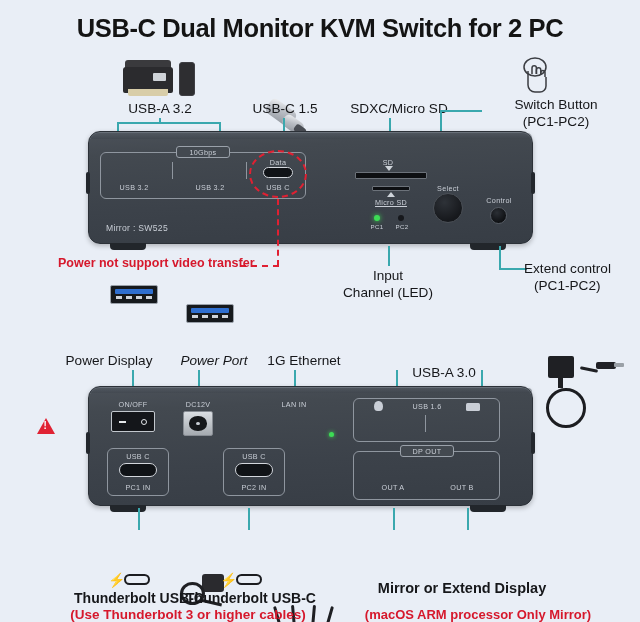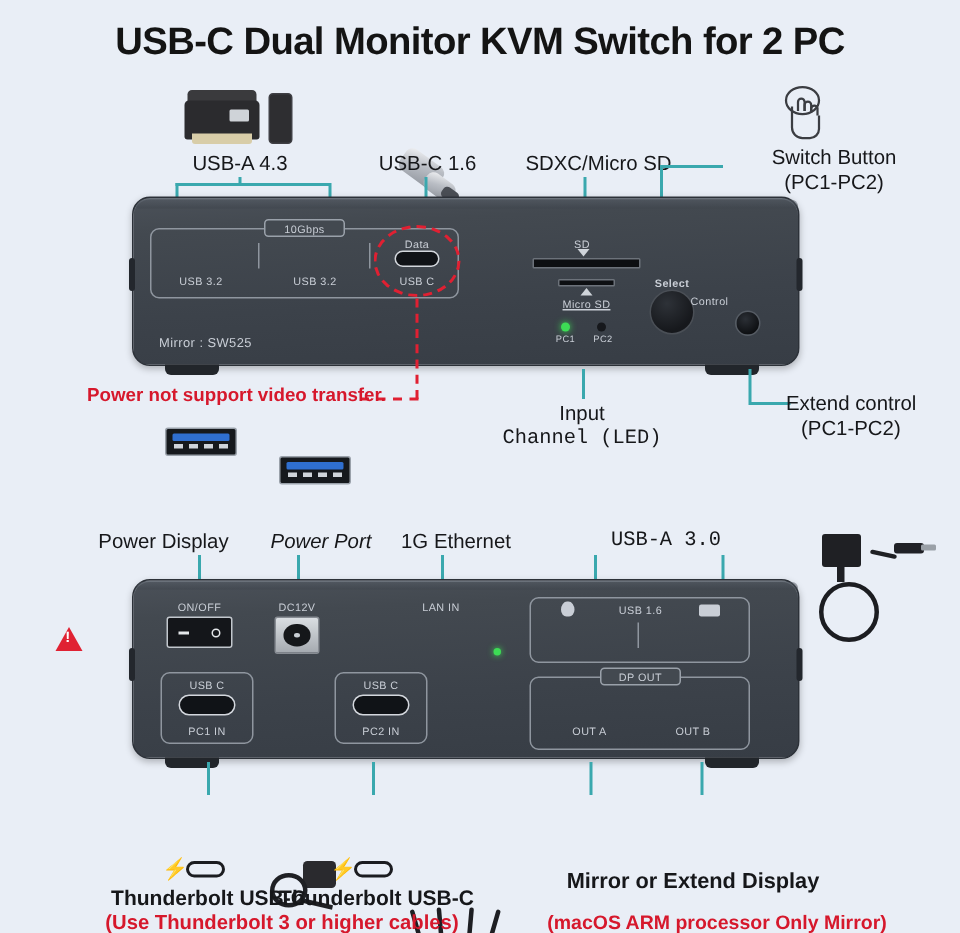--- a/index.html
+++ b/index.html
@@ -175,28 +175,28 @@
 
 <div class="abs" id="title">USB-C Dual Monitor KVM Switch for 2 PC</div>
 
 <div class="abs icon-art" style="left:123px; top:58px; width:72px; height:42px;">
   <div class="abs printer-top" style="left:2px;  top:2px;  width:46px; height:9px;"></div>
   <div class="abs printer-body" style="left:0px;  top:9px;  width:50px; height:26px;"></div>
   <div class="abs printer-scr" style="left:30px; top:15px; width:13px; height:8px;"></div>
   <div class="abs printer-tray" style="left:5px;  top:31px; width:40px; height:7px;"></div>
   <div class="abs hdd-body" style="left:56px; top:4px;  width:16px; height:34px;"></div>
 </div>
-<div class="abs cap" style="left:108px; top:101px; width:104px;">USB-A 4.3</div>
+<div class="abs cap" style="left:108px; top:101px; width:104px;">USB-A 3.2</div>
 
 <div class="abs icon-art" style="left:262px; top:58px; width:50px; height:42px;">
   <div class="abs flash-metal" style="left:4px; top:4px; width:30px; height:17px; transform:rotate(36deg);"></div>
   <div class="abs flash-metal" style="left:20px; top:18px; width:22px; height:13px; transform:rotate(36deg);"></div>
   <div class="abs" style="left:32px; top:26px; width:12px; height:8px; background:#4a4e55; border-radius:3px; transform:rotate(36deg);"></div>
 </div>
-<div class="abs cap" style="left:232px; top:101px; width:106px;">USB-C 1.6</div>
+<div class="abs cap" style="left:232px; top:101px; width:106px;">USB-C 1.5</div>
 
 <div class="abs icon-art" style="left:367px; top:60px; width:58px; height:40px;">
   <div class="abs sd-card" style="left:0px;  top:0px;  width:26px; height:38px;"></div>
   <div class="abs" style="left:14px; top:2px; width:12px; height:14px; background:#2b2b2e;"></div>
   <div class="abs msd-card" style="left:28px; top:13px; width:28px; height:22px; transform:rotate(-8deg);"></div>
 </div>
 <div class="abs cap" style="left:340px; top:101px; width:118px;">SDXC/Micro SD</div>
 
 <div class="abs" style="left:516px; top:55px; width:38px; height:44px;">
   <svg width="38" height="44" viewBox="0 0 38 44">
@@ -262,36 +262,36 @@
 
 <div class="abs" style="left:372px; top:186px; width:38px; height:5px; background:#0d0f12; border-radius:1px; border:1px solid #6c727a;"></div>
 <div class="abs" style="left:387px; top:192px; width:0;height:0;border-left:4px solid transparent;border-right:4px solid transparent;border-bottom:5px solid #cfd4da;"></div>
 <div class="abs silk" style="left:366px; top:198px; width:50px;text-decoration:underline;">Micro SD</div>
 
 <div class="abs led" style="left:374px; top:215px; width:6px; height:6px; background:#3ddc55; box-shadow:0 0 5px #3ddc55;"></div>
 <div class="abs silk sm" style="left:363px; top:223px; width:28px;">PC1</div>
 <div class="abs led" style="left:398px; top:215px; width:6px; height:6px; background:#16181c;"></div>
 <div class="abs silk sm" style="left:388px; top:223px; width:28px;">PC2</div>
 
-<div class="abs silk" style="left:424px; top:184px; width:48px;font-weight:bold;">Select</div>
+<div class="abs silk" style="left:424px; top:184px; width:48px;">Select</div>
 <div class="abs select-btn" style="left:433px; top:193px; width:30px; height:30px;"></div>
 
-<div class="abs silk" style="left:448px; top:196px; width:50px;">Control</div>
+<div class="abs silk" style="left:474px; top:196px; width:50px;">Control</div>
 <div class="abs ctrl-jack" style="left:490px; top:207px; width:17px; height:17px;"></div>
 
 <div class="abs silk lg" style="left:106px; top:223px; width:120px; text-align:left;">Mirror : SW525</div>
 
 <div class="abs red-dash-v" style="left:277px; top:199px; height:67px;"></div>
 <div class="abs red-dash-h" style="left:240px; top:265px; width:39px;"></div>
 <div class="abs warn-tri" style="left:37px; top:256px;"></div>
 <div class="abs cap red" style="left:58px; top:256px; width:190px; text-align:left; font-size:12.5px;">Power not support video transfer.</div>
 
 <div class="abs tline vline" style="left:388px; top:246px; height:20px;"></div>
 <div class="abs cap" style="left:338px; top:268px; width:100px;">Input</div>
-<div class="abs cap" style="left:328px; top:285px; width:120px;font-family:Liberation Mono, monospace;">Channel (LED)</div>
+<div class="abs cap" style="left:328px; top:285px; width:120px;">Channel (LED)</div>
 
 <div class="abs tline vline" style="left:499px; top:246px; height:22px;"></div>
 <div class="abs tline hline" style="left:499px; top:268px; width:28px;"></div>
 <div class="abs cap" style="left:524px; top:261px; width:120px; text-align:left;">Extend control</div>
 <div class="abs cap" style="left:534px; top:278px; width:110px; text-align:left;">(PC1-PC2)</div>
 
 <div class="abs icon-art" style="left:540px; top:178px; width:86px; height:78px;">
   <div class="abs ext-brick" style="left:8px;  top:0px;  width:26px; height:22px;"></div>
   <div class="abs" style="left:18px; top:20px; width:5px; height:12px; background:#1f2024;"></div>
   <div class="abs ext-loop" style="left:6px;  top:32px; width:40px; height:40px;"></div>
@@ -311,21 +311,21 @@
 
 <div class="abs icon-art" style="left:270px; top:316px; width:68px; height:36px;">
   <div class="abs antenna" style="left:6px;  top:0px;  width:3px; height:22px; transform:rotate(-16deg);"></div>
   <div class="abs antenna" style="left:22px; top:-1px; width:3px; height:23px; transform:rotate(-5deg);"></div>
   <div class="abs antenna" style="left:42px; top:-1px; width:3px; height:23px; transform:rotate(5deg);"></div>
   <div class="abs antenna" style="left:58px; top:0px;  width:3px; height:22px; transform:rotate(16deg);"></div>
 
 </div>
 <div class="abs cap" style="left:250px; top:353px; width:108px;">1G Ethernet</div>
 
-<div class="abs cap" style="left:388px; top:353px; width:112px;font-family:Liberation Mono, monospace;">USB-A 3.0</div>
+<div class="abs cap" style="left:388px; top:365px; width:112px;">USB-A 3.0</div>
 
 <div class="abs tline vline" style="left:132px; top:370px; height:16px;"></div>
 <div class="abs tline vline" style="left:198px; top:370px; height:16px;"></div>
 <div class="abs tline vline" style="left:294px; top:370px; height:16px;"></div>
 <div class="abs tline vline" style="left:396px; top:370px; height:16px;"></div>
 <div class="abs tline vline" style="left:481px; top:370px; height:16px;"></div>
 
 <div class="abs chassis" style="left:88px; top:386px; width:445px; height:120px;">
   <div class="abs chassis-top-lip" style="left:2px; top:1px; width:441px; height:5px; opacity:.5;"></div>
 </div>

